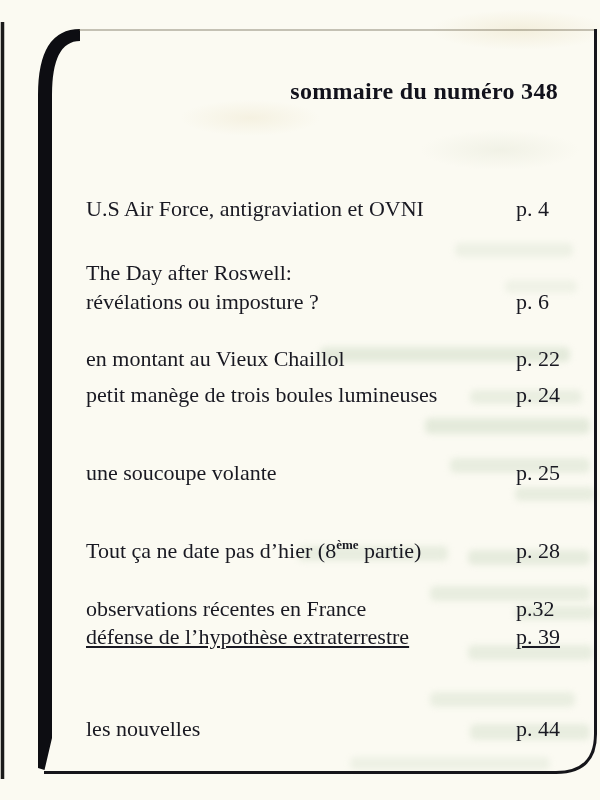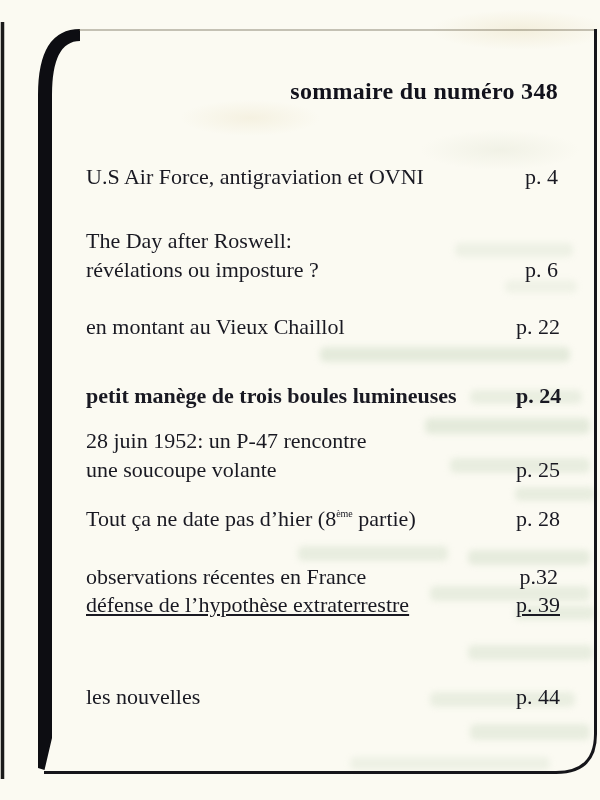--- a/index.html
+++ b/index.html
@@ -23,23 +23,23 @@
   .page-title{
     position:absolute;left:86px;width:472px;top:78px;
     text-align:right;font-size:24px;font-weight:bold;color:#12121c;
     letter-spacing:.3px;white-space:nowrap;
   }
   .row{
     position:absolute;left:86px;width:472px;
     display:flex;justify-content:space-between;align-items:flex-end;
     font-size:22px;color:#191922;
   }
-  .row .t{line-height:29px;}
-  .row .pg{line-height:29px;white-space:nowrap;flex:none;width:42px;text-align:right;}
-  sup.ord{font-size:10px;position:relative;top:-1px;vertical-align:super;line-height:0;}
+  .row .t{line-height:29px;margin-top:32px;}
+  .row .pg{line-height:29px;white-space:nowrap;flex:none;width:42px;text-align:left;}
+  sup.ord{font-size:13px;position:relative;top:-1px;vertical-align:super;line-height:0;font-weight:bold;}
 </style>
 </head>
 <body>
 
 <div class="paper-texture"></div>
 
 <div>
   <div class="ghost" style="left:455px;top:243px;width:118px;height:14px;opacity:.35;"></div>
   <div class="ghost" style="left:505px;top:280px;width:72px;height:13px;opacity:.3;"></div>
   <div class="ghost" style="left:320px;top:347px;width:250px;height:15px;opacity:.6;"></div>
@@ -81,28 +81,27 @@
     <div>révélations ou imposture ?</div>
   </div>
   <div class="pg">p. 6</div>
 </div>
 
 <div class="row" style="top:312px;">
   <div class="t">en montant au Vieux Chaillol</div>
   <div class="pg">p. 22</div>
 </div>
 
-<div class="row" style="top:381px;font-weight:bold;">
+<div class="row" style="top:348px;">
   <div class="t">petit manège de trois boules lumineuses</div>
   <div class="pg">p. 24</div>
 </div>
 
 <div class="row" style="top:426px;">
   <div class="t">
-    <div>28 juin 1952: un P-47 rencontre</div>
     <div>une soucoupe volante</div>
   </div>
   <div class="pg">p. 25</div>
 </div>
 
 <div class="row" style="top:504px;">
   <div class="t"><span>Tout ça ne date pas d’hier (8</span><sup class="ord">ème</sup><span> partie)</span></div>
   <div class="pg">p. 28</div>
 </div>
 

